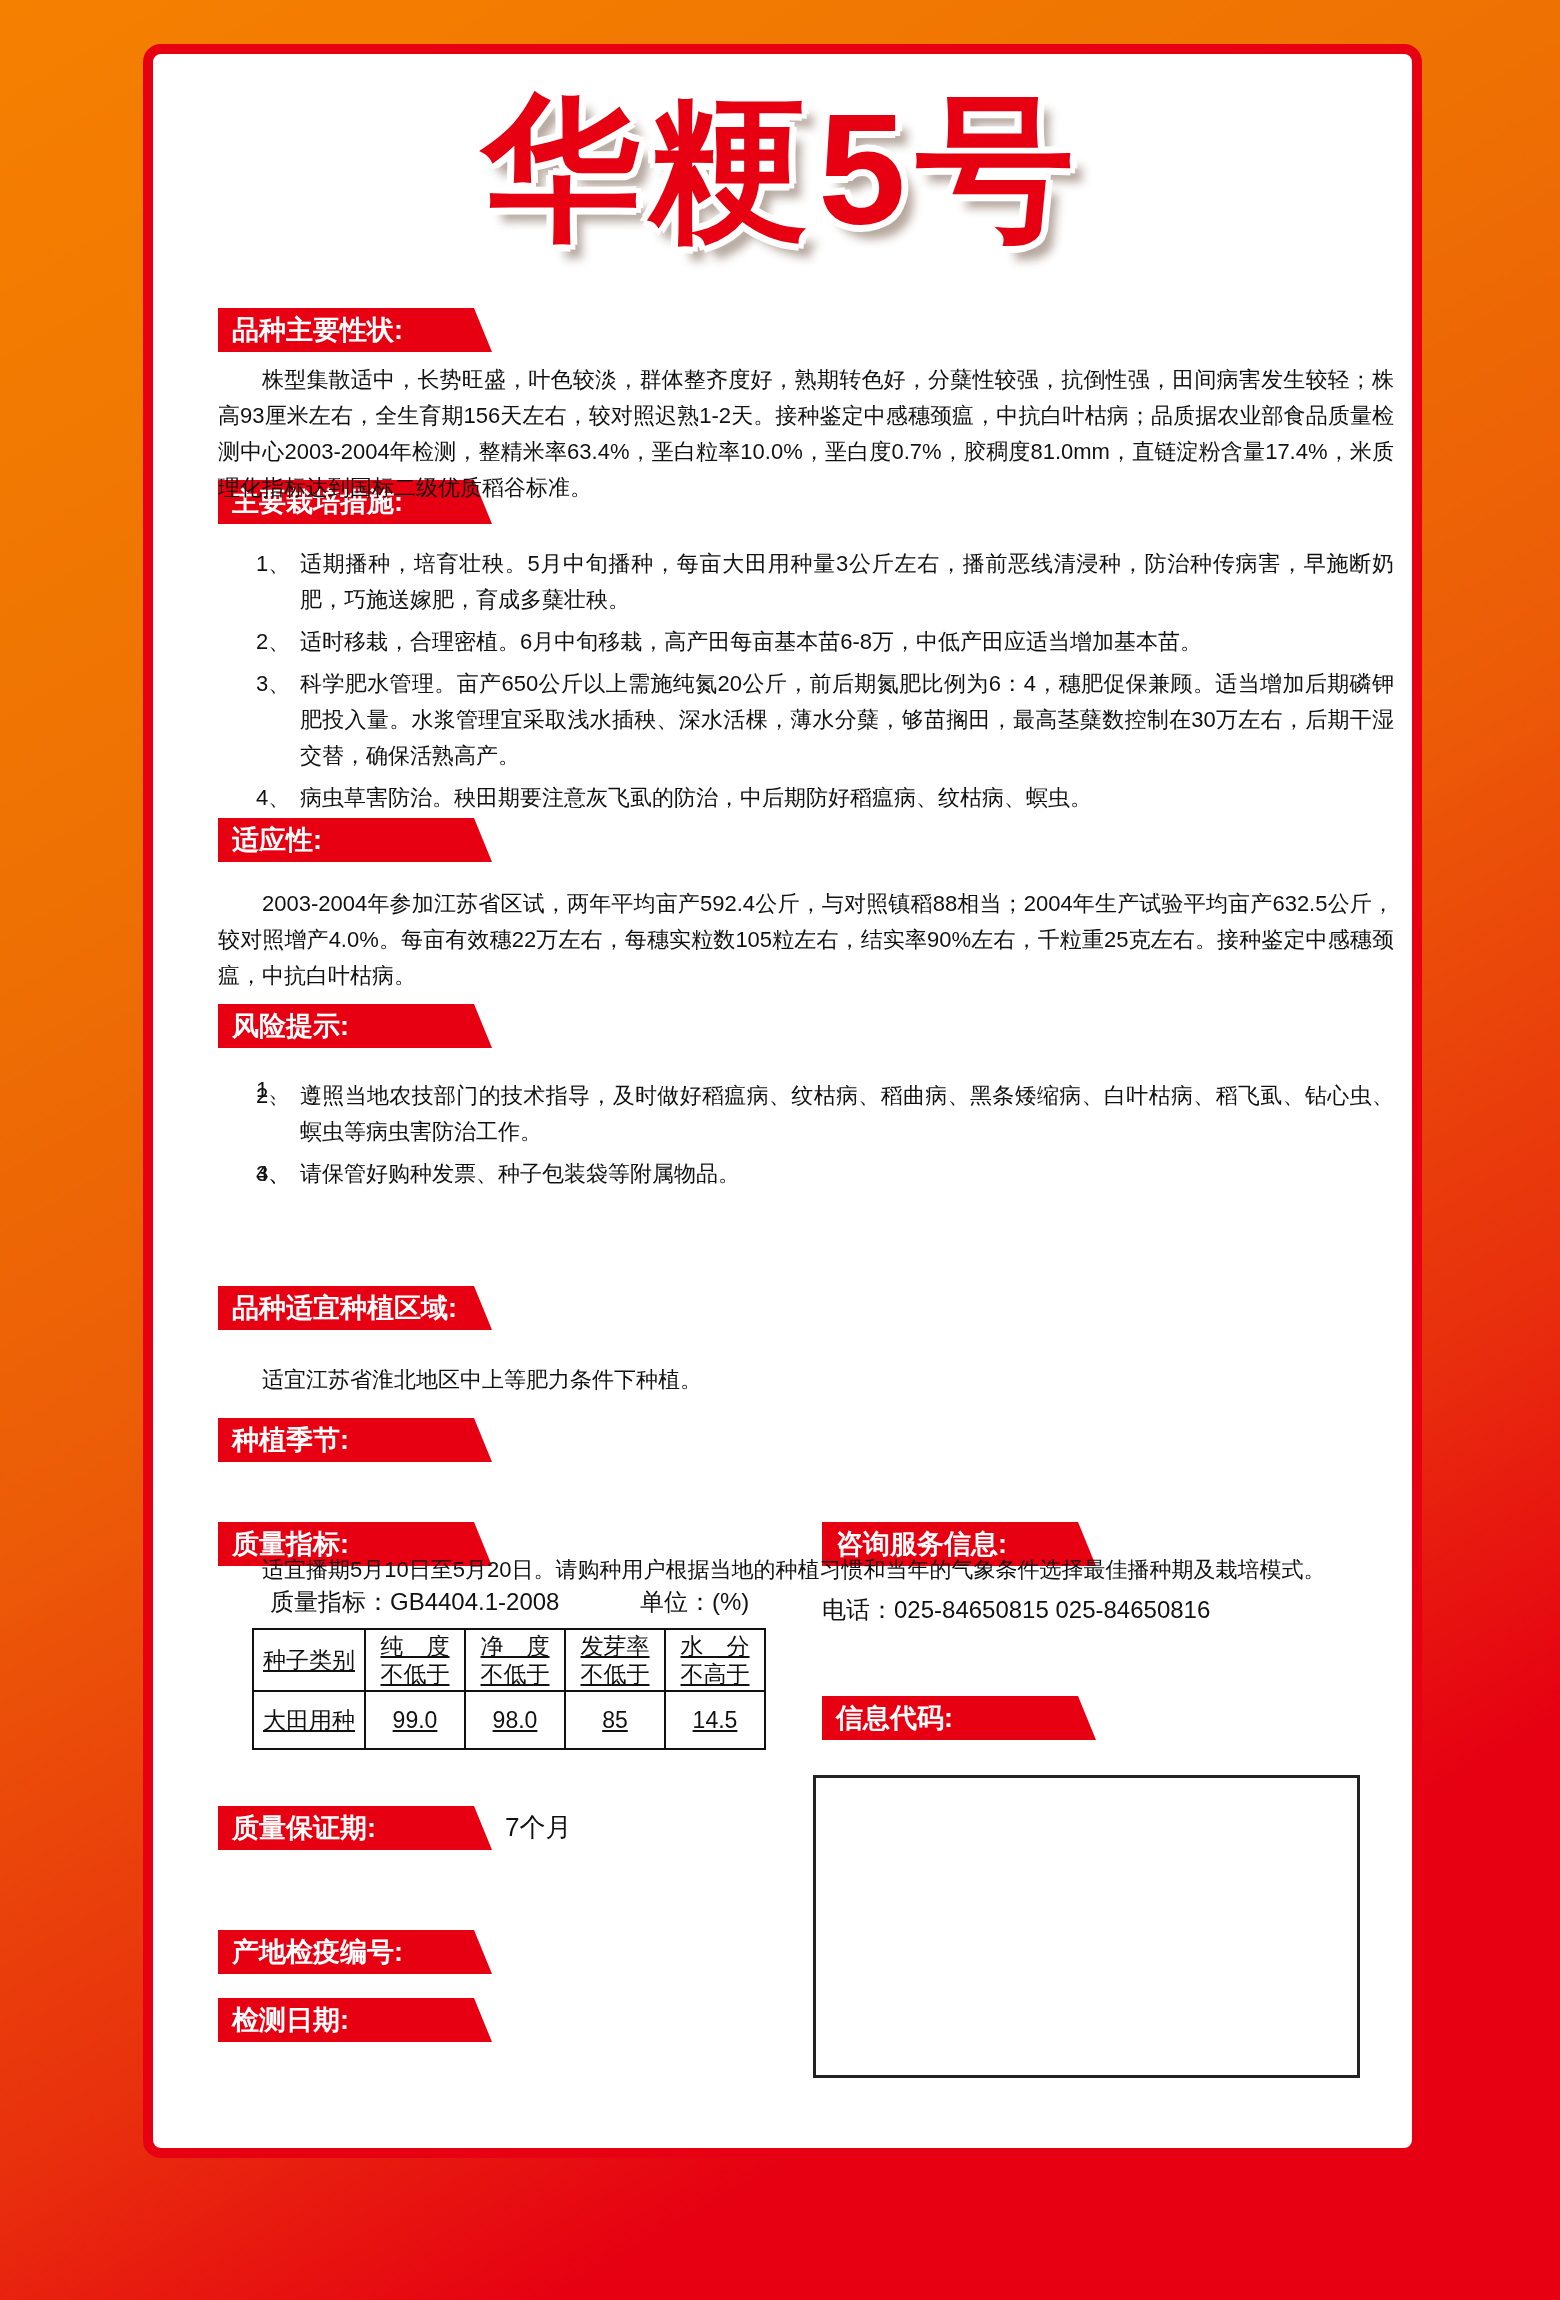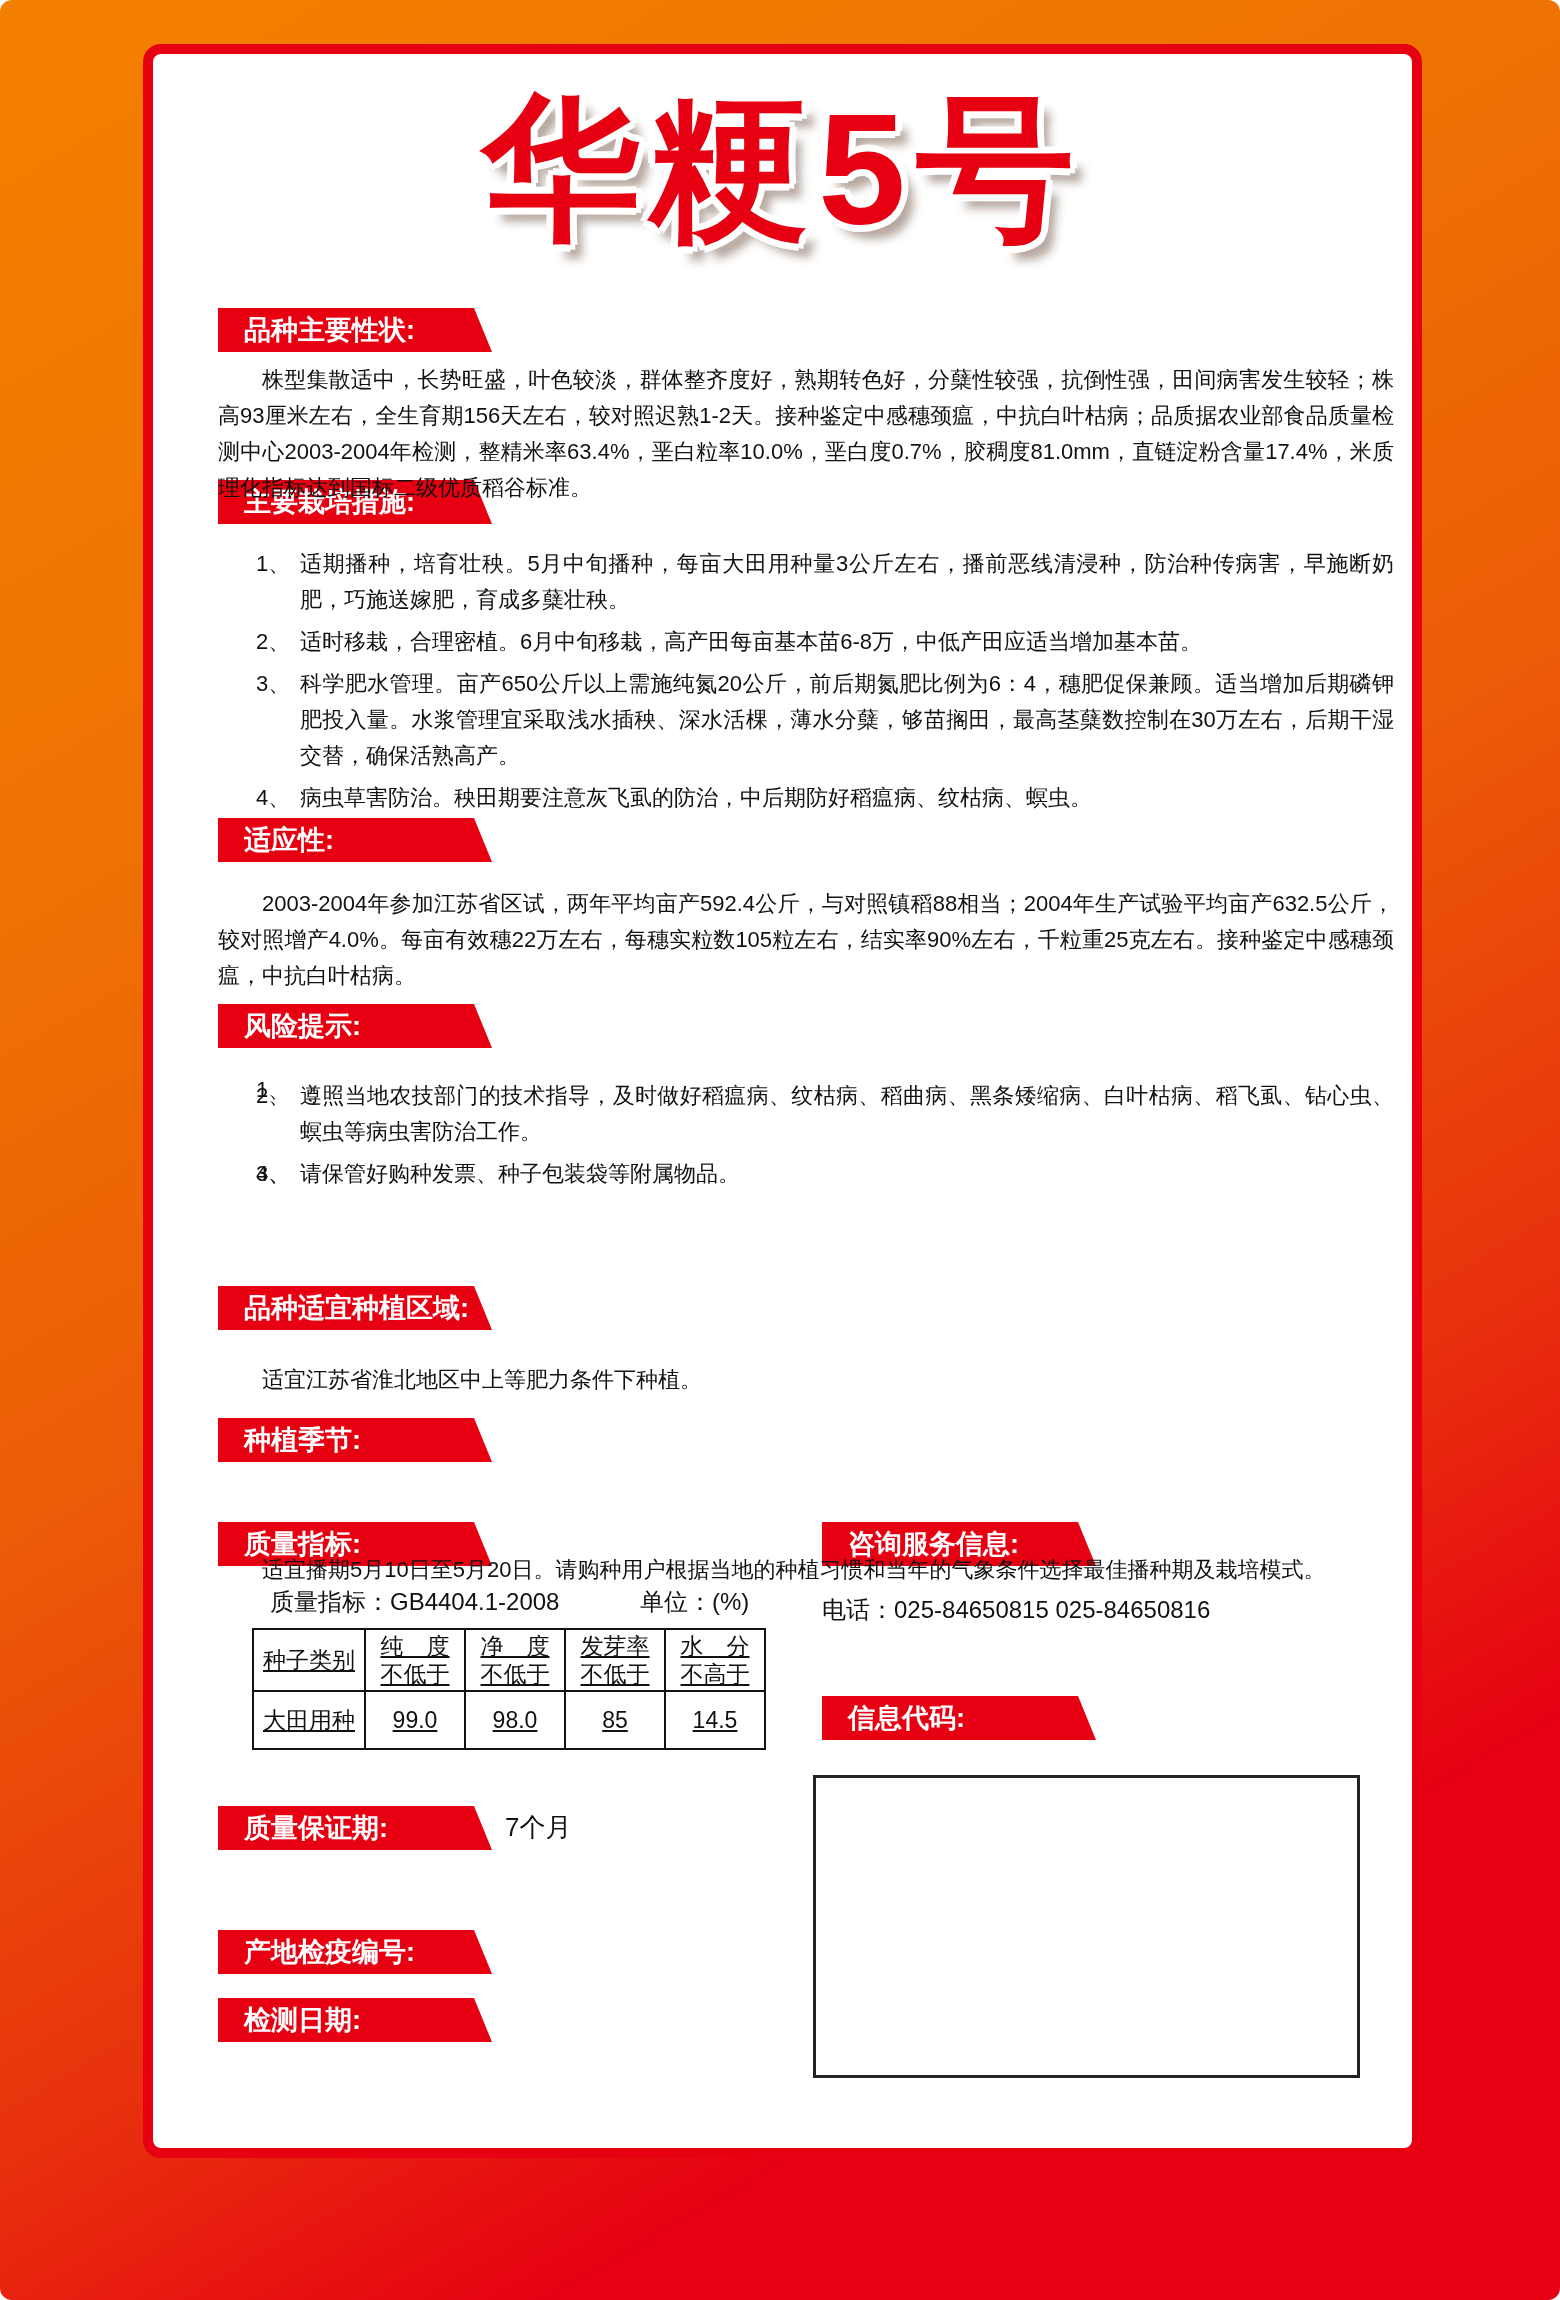--- a/index.html
+++ b/index.html
@@ -1,28 +1,28 @@
 <!DOCTYPE html>
 <html><head>
 <meta charset="utf-8">
 <style>
   html,body{margin:0;padding:0;}
   body{font-family:"Liberation Sans","DejaVu Sans",sans-serif;}
   .page{position:relative;width:1560px;height:2300px;overflow:hidden;
-        background:linear-gradient(150deg,#f58000 0%,#ee7203 28%,#ec5c07 48%,#e8300d 68%,#e60012 82%);border-radius:12px;}
+        background:linear-gradient(150deg,#f58000 0%,#ee7203 28%,#ec5c07 48%,#e8300d 68%,#e60012 82%);}
   .panel{position:absolute;left:143px;top:44px;width:1279px;height:2114px;
          background:#ffffff;border:10px solid #e60012;border-radius:18px;box-sizing:border-box;}
   .title{position:absolute;left:153px;top:78px;width:1260px;margin:0;text-align:center;
          font-size:158px;font-weight:900;letter-spacing:10px;color:#e60012;line-height:1.15;
          text-shadow:-5px -5px 0 #fff,5px -5px 0 #fff,-5px 5px 0 #fff,5px 5px 0 #fff,
                      -7px 0 0 #fff,7px 0 0 #fff,0 -7px 0 #fff,0 7px 0 #fff,
                      12px 14px 10px rgba(90,60,40,.45);}
   .banner{position:absolute;left:218px;width:274px;height:44px;background:#e60012;
           clip-path:polygon(0 0,calc(100% - 18px) 0,100% 100%,0 100%);
-          color:#fff;font-weight:bold;font-size:27px;line-height:45px;padding-left:26px;
+          color:#fff;font-weight:bold;font-size:27px;line-height:45px;padding-left:14px;
           box-sizing:border-box;white-space:nowrap;}
   .banner.right{left:822px;}
   .b1{top:308px}.b2{top:480px}.b3{top:818px}.b4{top:1004px}.b5{top:1286px}.b6{top:1418px}
   .b7{top:1522px}.b8{top:1522px}.b9{top:1696px}.b10{top:1806px}.b11{top:1930px}.b12{top:1998px}
   .para{position:absolute;left:218px;width:1176px;font-size:22px;line-height:36px;color:#111;
         text-align:justify;margin-top:8px;}
   .indent{text-indent:44px;}
   .p1{top:354px}.p2{top:878px}.p3{top:1354px;text-indent:44px}.p4{top:1544px;text-indent:44px}
   .list{position:absolute;left:218px;width:1176px;color:#111;font-size:22px;line-height:36px;}
   .l1{top:546px}.l2{top:1072px}

